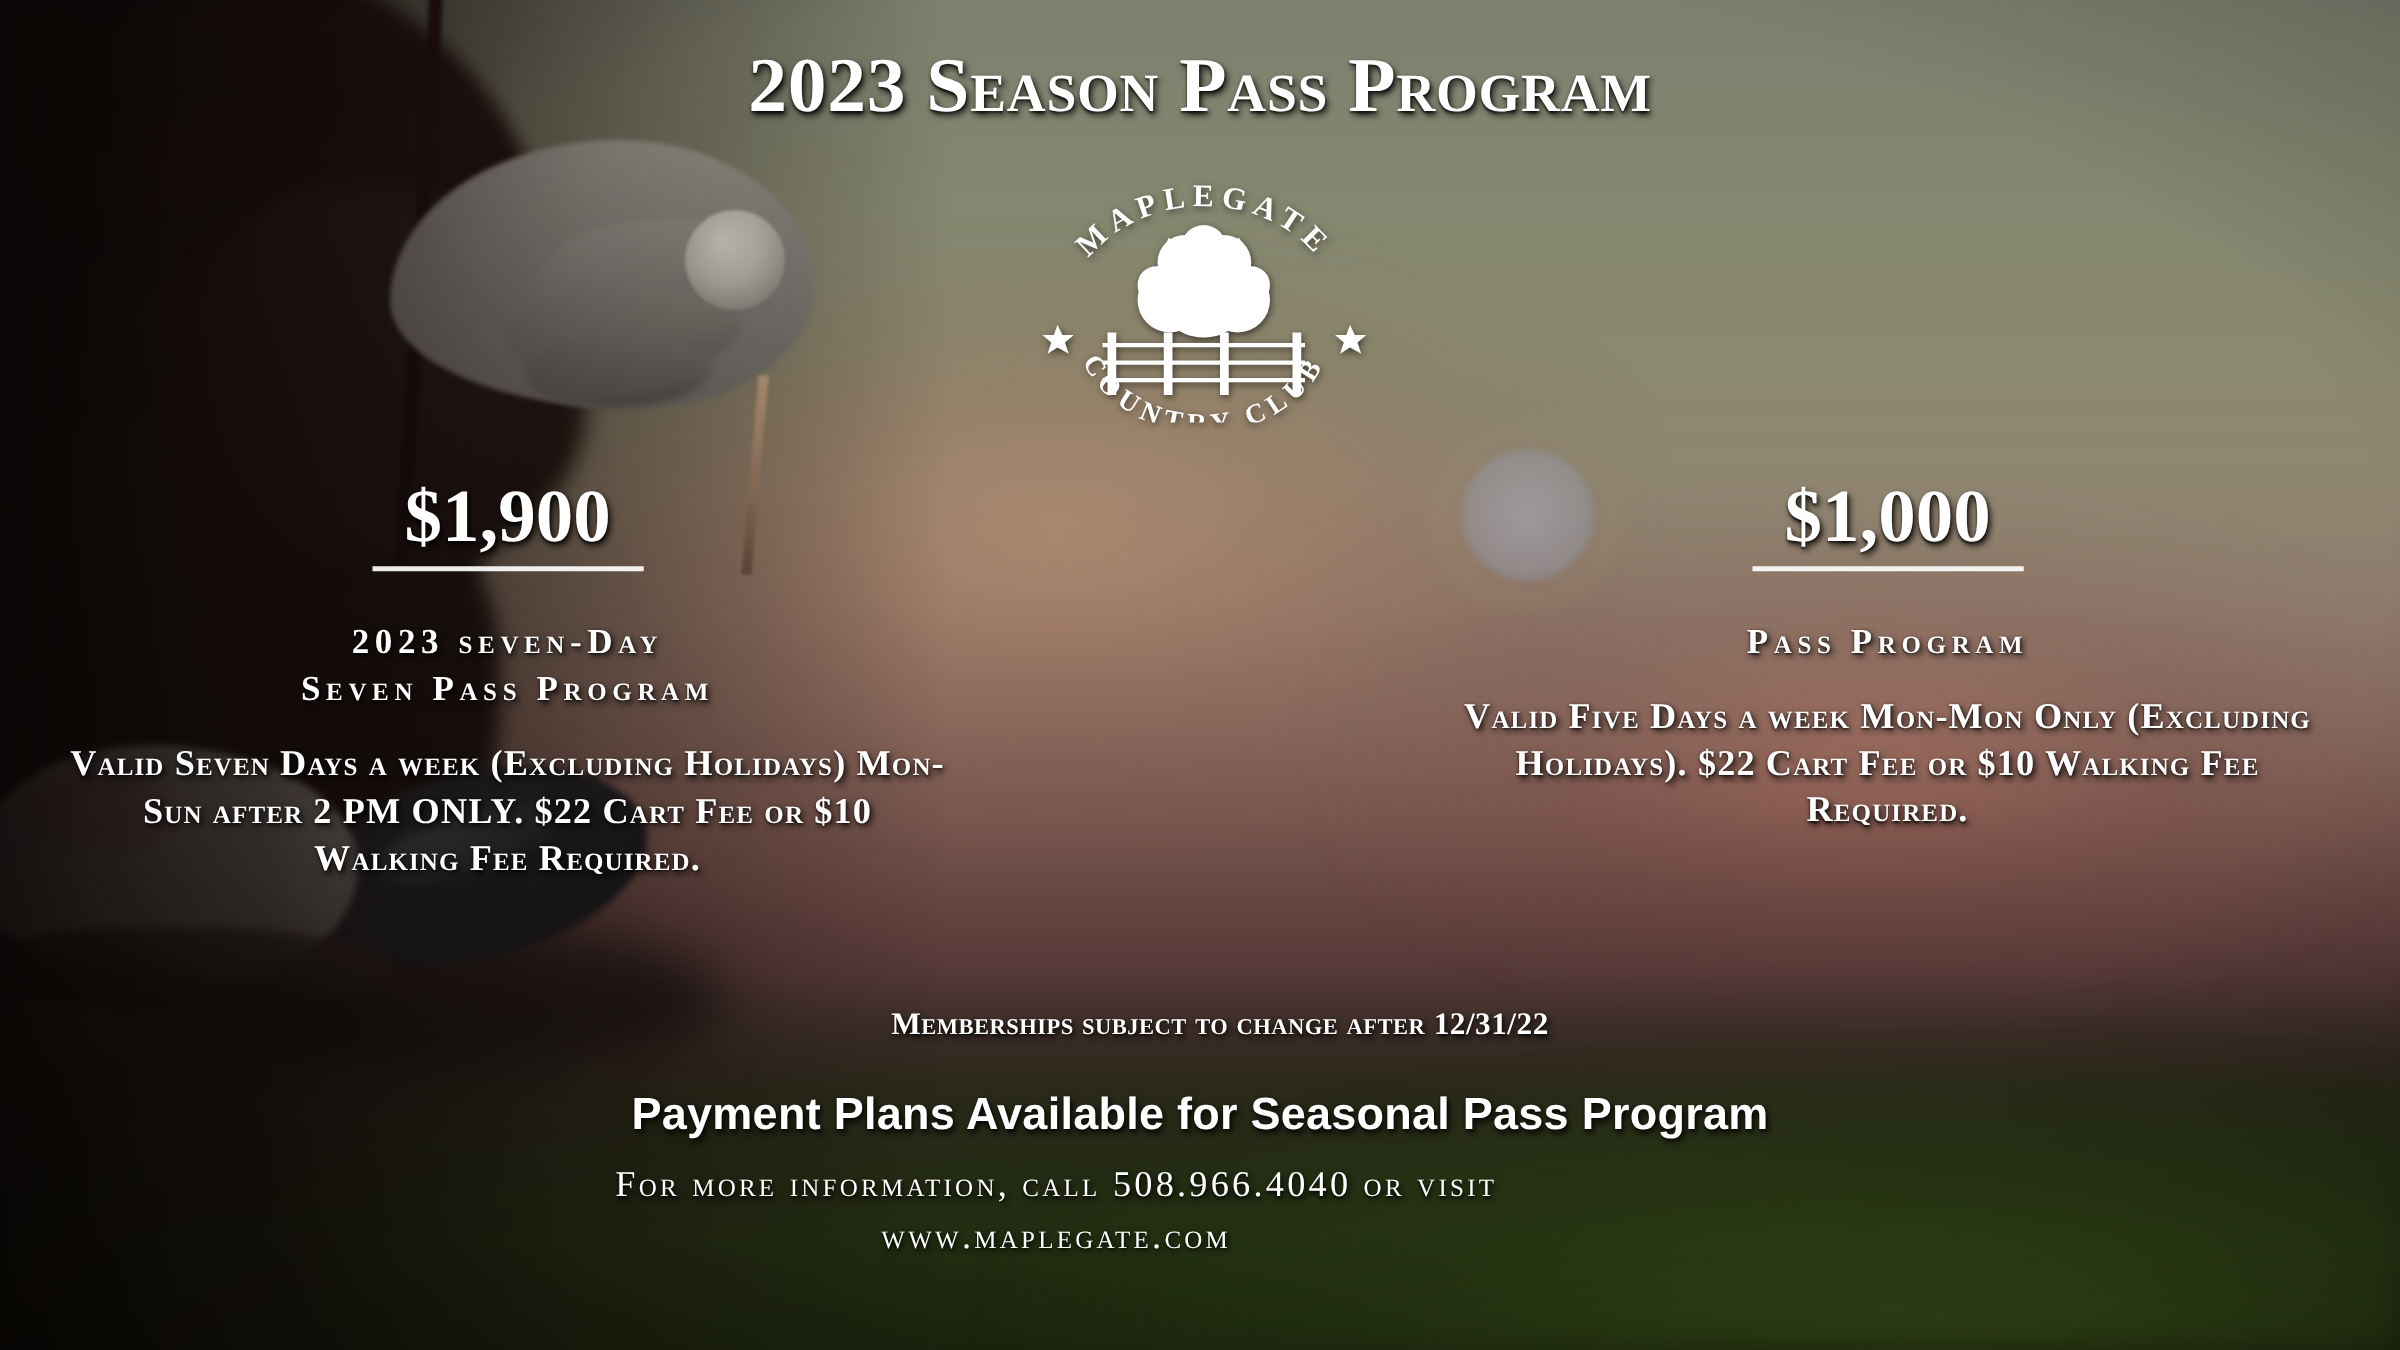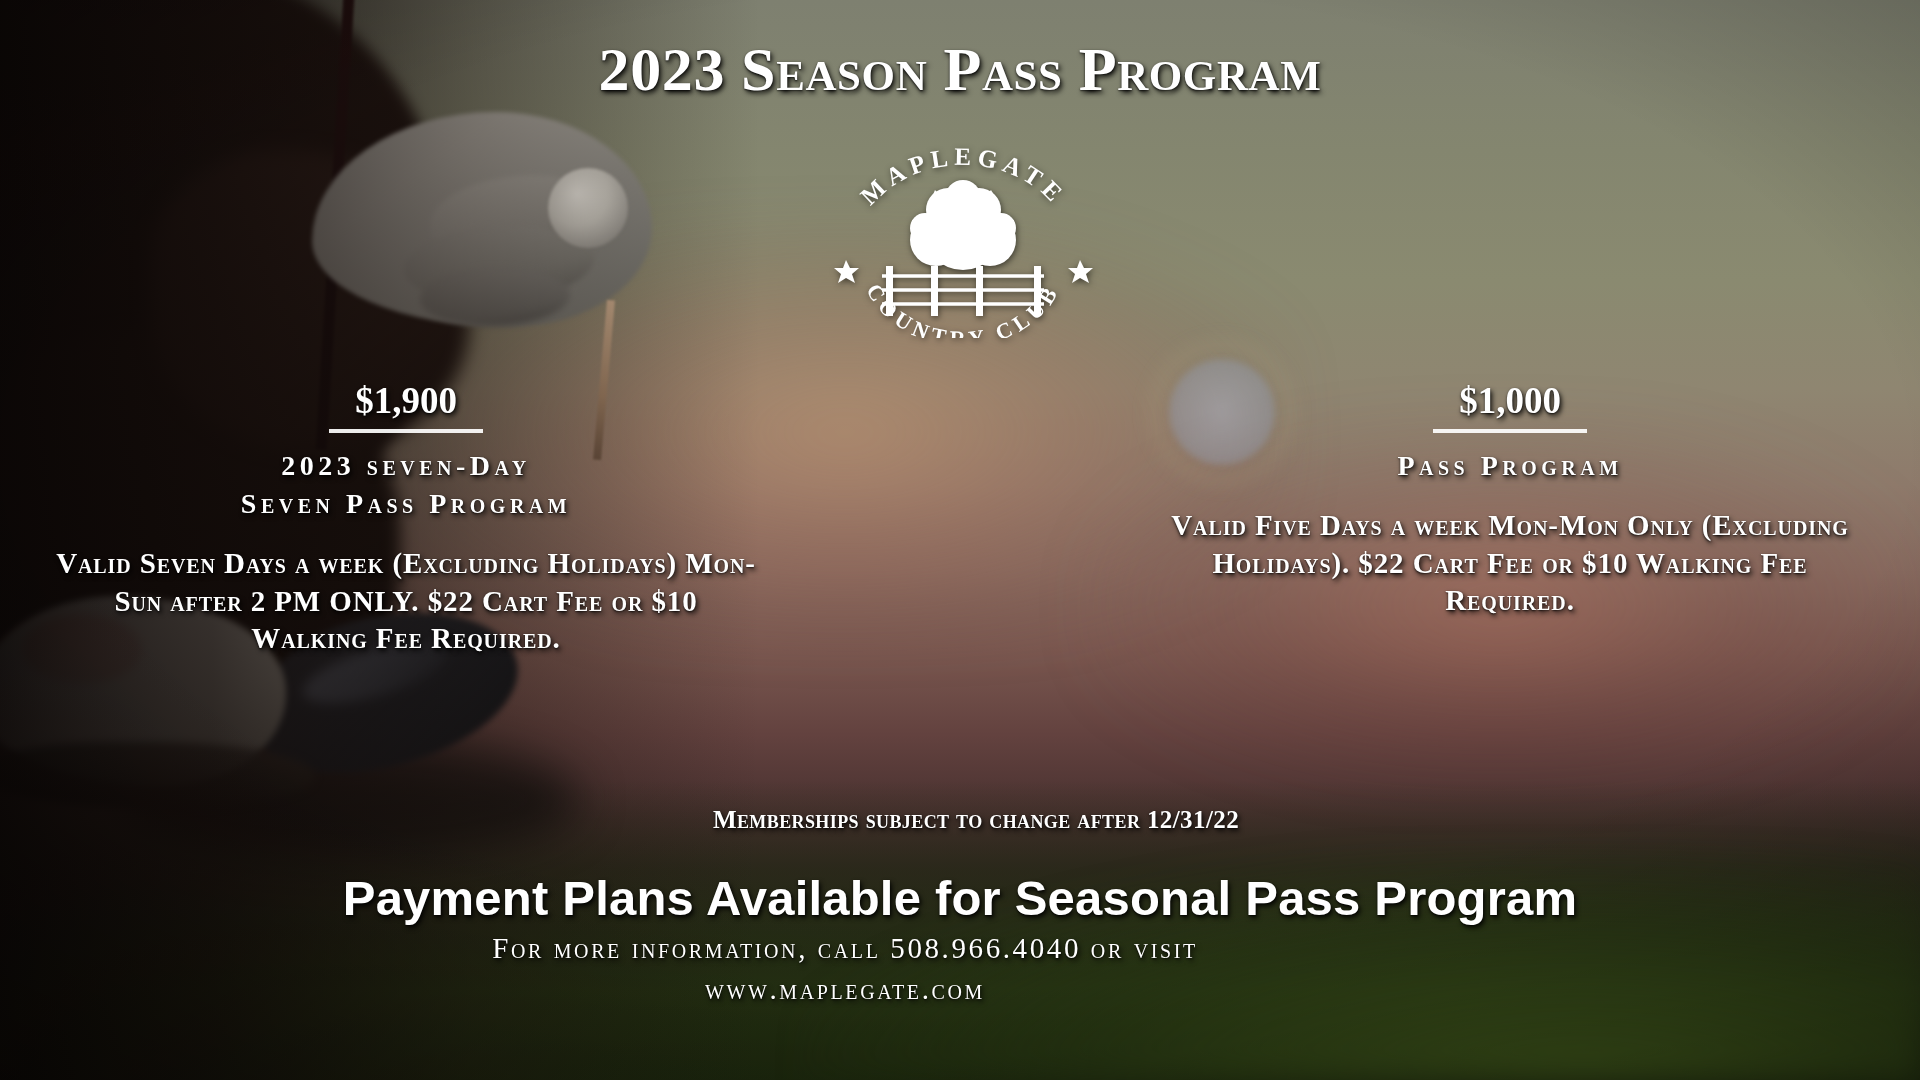--- a/index.html
+++ b/index.html
@@ -139,36 +139,36 @@
   .logo{position:absolute;left:822px;top:142px;width:282px;height:196px;}
   .logo svg{width:100%;height:100%;display:block;
     filter:drop-shadow(1px 2px 3px rgba(0,0,0,.55));}
 
   
   .col{position:absolute;top:382px;width:700px;text-align:center;}
   .col-left{left:56px;}
   .col-right{left:1160px;}
 
   .price{display:inline-block;font-family:"Liberation Serif",serif;font-weight:700;
-    font-size:37px;line-height:1.05;padding:0 26px 8px 26px;
+    font-size:60px;line-height:1.05;padding:0 26px 8px 26px;
     border-bottom:4px solid rgba(255,255,255,.92);}
 
-  .sub{margin-top:14px;font-family:"Liberation Serif",serif;font-weight:700;
+  .sub{margin-top:38px;font-family:"Liberation Serif",serif;font-weight:700;
     font-size:28px;line-height:1.36;font-variant:small-caps;letter-spacing:4.5px;}
 
   .body{margin-top:22px;font-family:"Liberation Serif",serif;font-weight:700;
     font-size:29px;line-height:1.30;font-variant:small-caps;letter-spacing:.9px;}
 
   
   .note{position:absolute;top:806px;left:0;width:1920px;text-align:center;
     font-family:"Liberation Serif",serif;font-weight:700;font-size:25px;
     font-variant:small-caps;letter-spacing:.4px;margin-left:16px;}
 
   .plans{position:absolute;top:870px;left:0;width:1920px;text-align:center;
-    font-family:"Liberation Sans",sans-serif;font-weight:700;font-size:49px;
+    font-family:"Liberation Sans",sans-serif;font-weight:700;font-size:36px;
     letter-spacing:.2px;}
 
   .callline{position:absolute;top:928px;left:0;width:1690px;text-align:center;
     font-family:"Liberation Serif",serif;font-weight:400;font-size:29px;
     line-height:1.42;font-variant:small-caps;letter-spacing:2.6px;}
 </style>
 </head>
 <body>
 
 <div class="poster">

